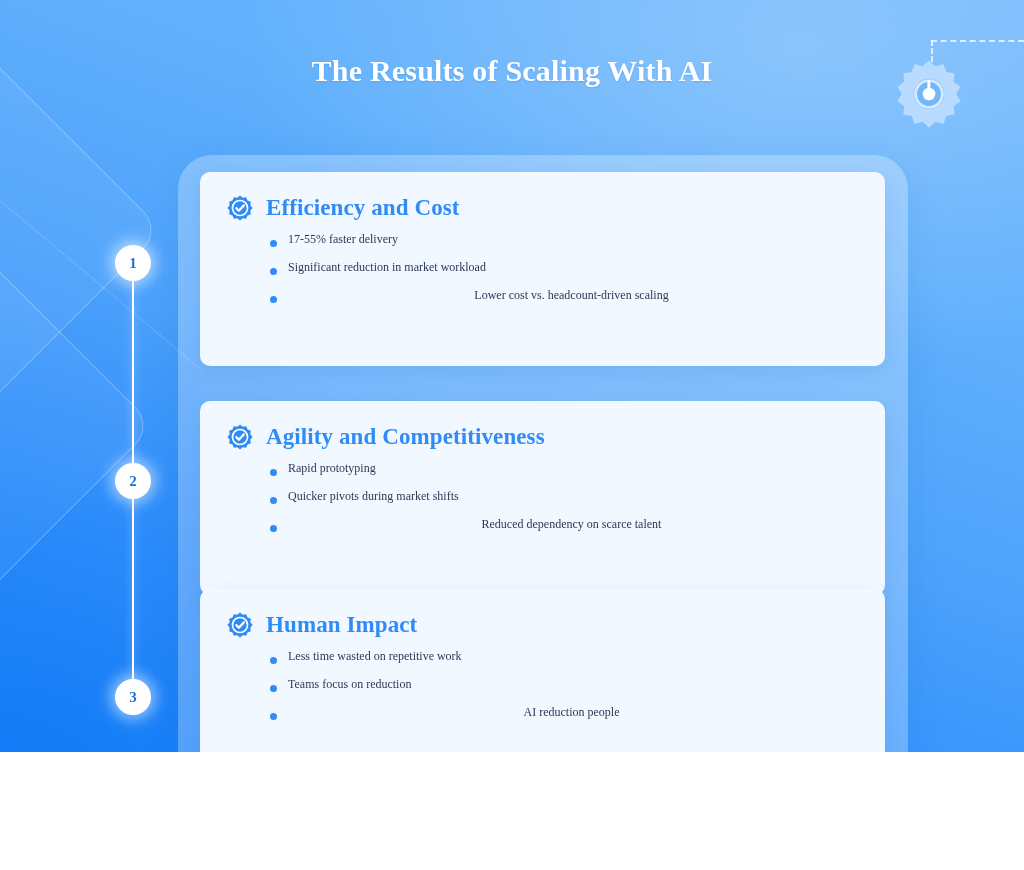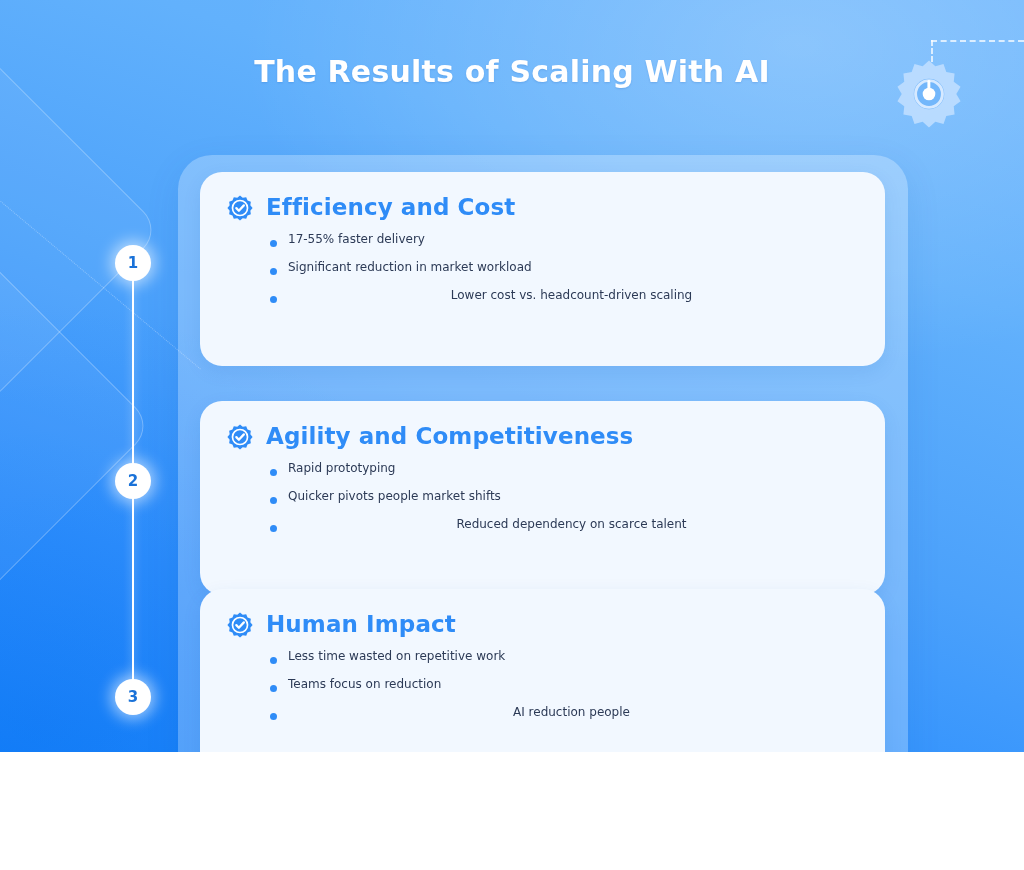--- a/index.html
+++ b/index.html
@@ -14,20 +14,21 @@
   }
 
   
   .canvas {
     position: relative;
     width: 1024px;
     height: 752px;
     background:
       linear-gradient(200deg, #6fb7fd 0%, #62b1fc 28%, #4ba1fb 55%, #2e90fe 78%, #1684fd 100%);
     overflow: hidden;
+    font-family: Liberation Serif, serif;
   }
 
   
   .bg-wash {
     position: absolute;
     inset: 0;
     background:
       radial-gradient(900px 520px at 78% 6%, rgba(255,255,255,0.22) 0%, rgba(255,255,255,0) 62%),
       radial-gradient(760px 640px at 4% 96%, rgba(0,90,220,0.20) 0%, rgba(0,90,220,0) 66%);
     pointer-events: none;
@@ -110,21 +111,21 @@
     border-radius: 34px;
     background: rgba(255,255,255,0.26);
     box-shadow: 0 10px 34px rgba(14,80,170,0.10);
   }
 
   
   .card {
     position: absolute;
     left: 200px;
     width: 685px;
-    border-radius: 22px;
+    border-radius: 10px;
     background: #f2f8ff;
     box-shadow: 0 6px 18px rgba(20,90,180,0.10);
     box-sizing: border-box;
     padding: 22px 30px 24px 26px;
   }
   .card.c1 { top: 172px; height: 194px; }
   .card.c2 { top: 381px; height: 194px; margin-top: 20px; }
   .card.c3 { top: 589px; height: 194px; }
 
   .card-head {
@@ -261,21 +262,21 @@
                  L27.8 19.1 L28.4 23.1 L24.6 24.6 L23.1 28.4 L19.1 27.8 L16 30.4
                  L12.9 27.8 L8.9 28.4 L7.4 24.6 L3.6 23.1 L4.2 19.1 L1.6 16
                  L4.2 12.9 L3.6 8.9 L7.4 7.4 L8.9 3.6 L12.9 4.2 Z" fill="#2f8cf7"></path>
         <circle cx="16" cy="16" r="8.6" fill="none" stroke="#ffffff" stroke-width="1.9"></circle>
         <path d="M11.8 16.2 L14.7 19.1 L20.4 13.0" fill="none" stroke="#ffffff" stroke-width="2.6" stroke-linecap="round" stroke-linejoin="round"></path>
       </svg>
       <div class="card-title">Agility and Competitiveness</div>
     </div>
     <ul class="bullets">
       <li>Rapid prototyping</li>
-      <li>Quicker pivots people market shifts</li>
+      <li>Quicker pivots during market shifts</li>
       <li>Reduced dependency on scarce talent</li>
     </ul>
   </div>
 
   <div class="card c3">
     <div class="card-head">
       <svg class="badge-icon" viewBox="0 0 32 32" xmlns="http://www.w3.org/2000/svg">
         <path d="M16 1.6 L19.1 4.2 L23.1 3.6 L24.6 7.4 L28.4 8.9 L27.8 12.9 L30.4 16
                  L27.8 19.1 L28.4 23.1 L24.6 24.6 L23.1 28.4 L19.1 27.8 L16 30.4
                  L12.9 27.8 L8.9 28.4 L7.4 24.6 L3.6 23.1 L4.2 19.1 L1.6 16

